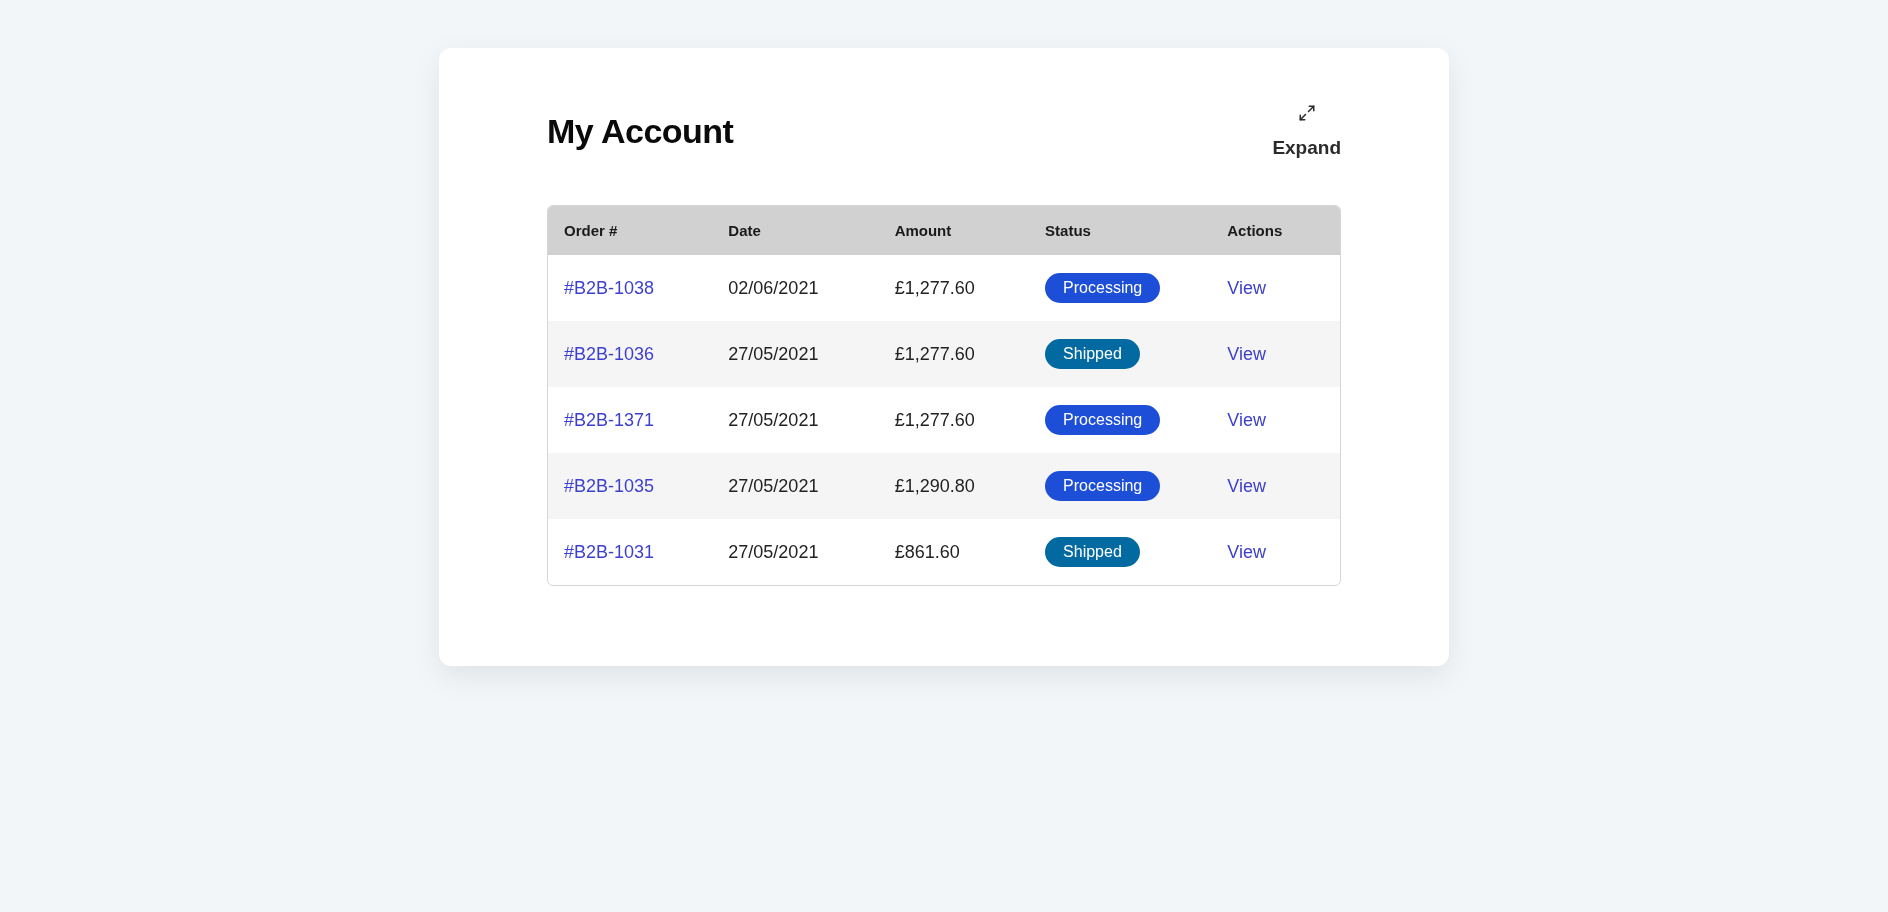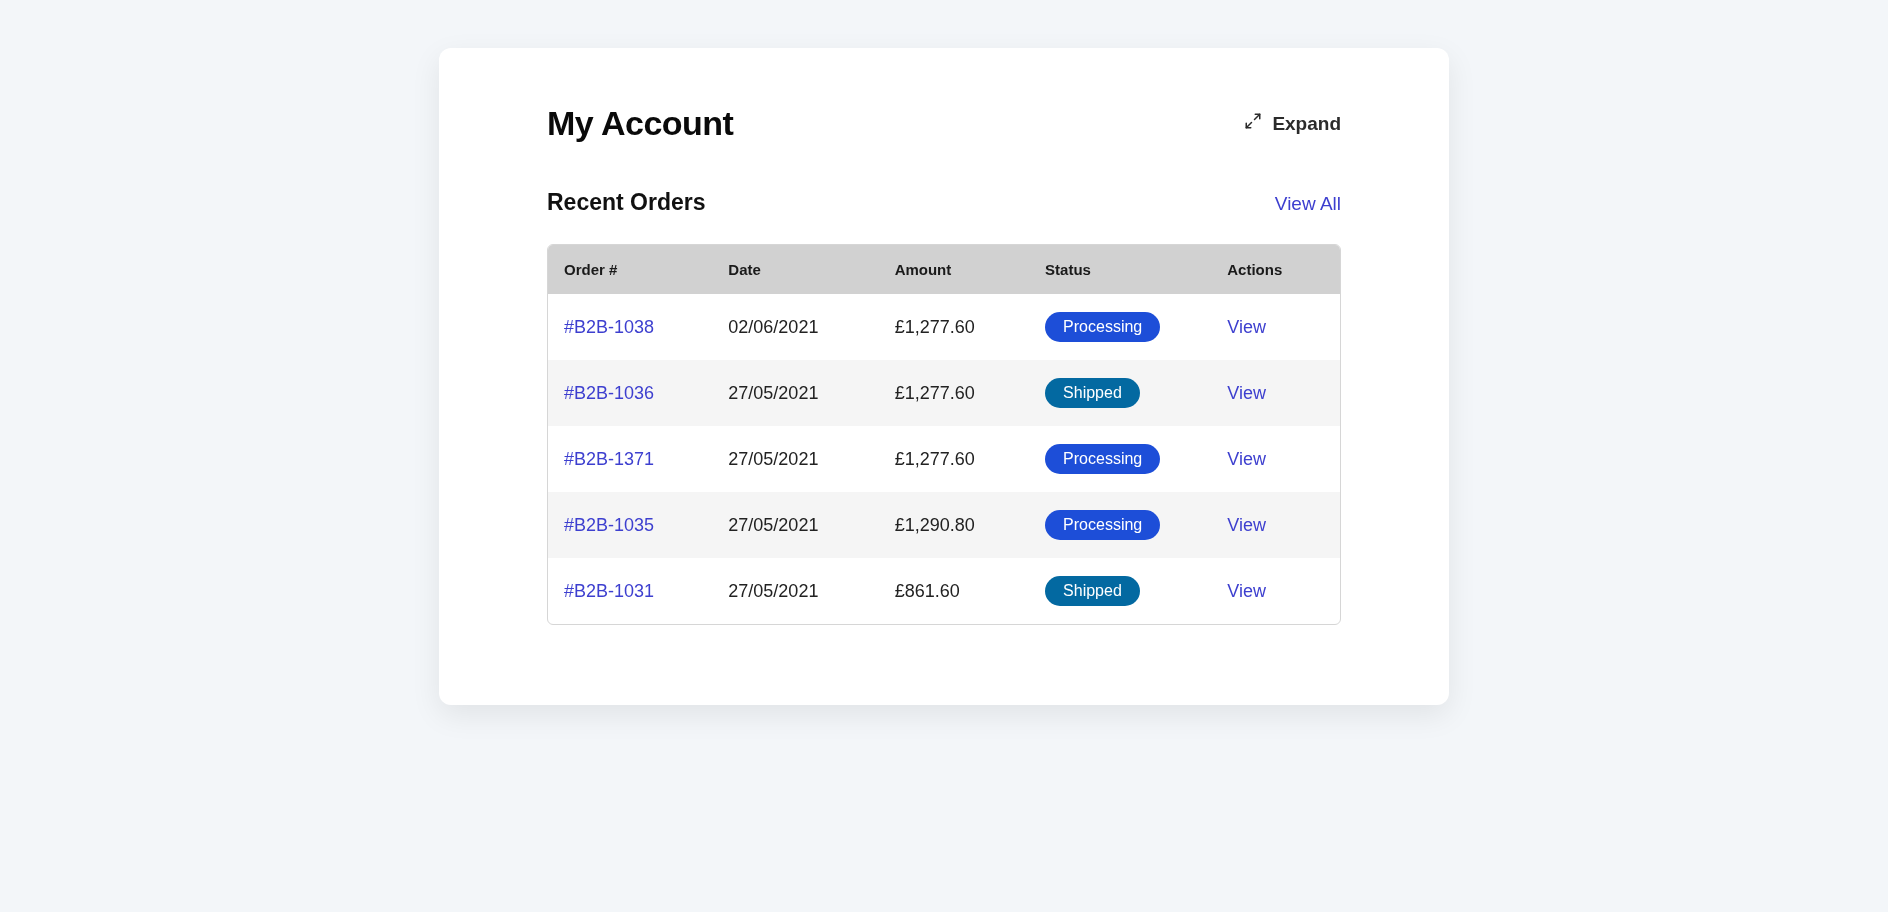--- a/index.html
+++ b/index.html
@@ -35,20 +35,21 @@
   .expand-btn {
     display: inline-flex;
     align-items: center;
     gap: 10px;
     background: none;
     border: none;
     cursor: pointer;
     font-size: 19px;
     font-weight: 600;
     color: #2b2b2b;
+    flex-direction: column;
   }
   .expand-btn svg { width: 18px; height: 18px; stroke: #2b2b2b; }
   .section-header {
     display: flex;
     align-items: baseline;
     justify-content: space-between;
     margin-bottom: 28px;
   }
   .section-title {
     font-size: 23px;
@@ -130,24 +131,20 @@
           <polyline points="15 3 21 3 21 9"></polyline>
           <polyline points="9 21 3 21 3 15"></polyline>
           <line x1="21" y1="3" x2="14" y2="10"></line>
           <line x1="3" y1="21" x2="10" y2="14"></line>
         </svg>
       </span>
       <span>Expand</span>
     </button>
   </div>
 
-  <div class="section-header">
-    <h2 class="section-title">Recent Orders</h2>
-    <button class="view-all">View All</button>
-  </div>
 
   <div class="table-wrap">
     <table>
       <colgroup>
           <col>
           <col>
           <col>
           <col>
           <col>
         </colgroup>

